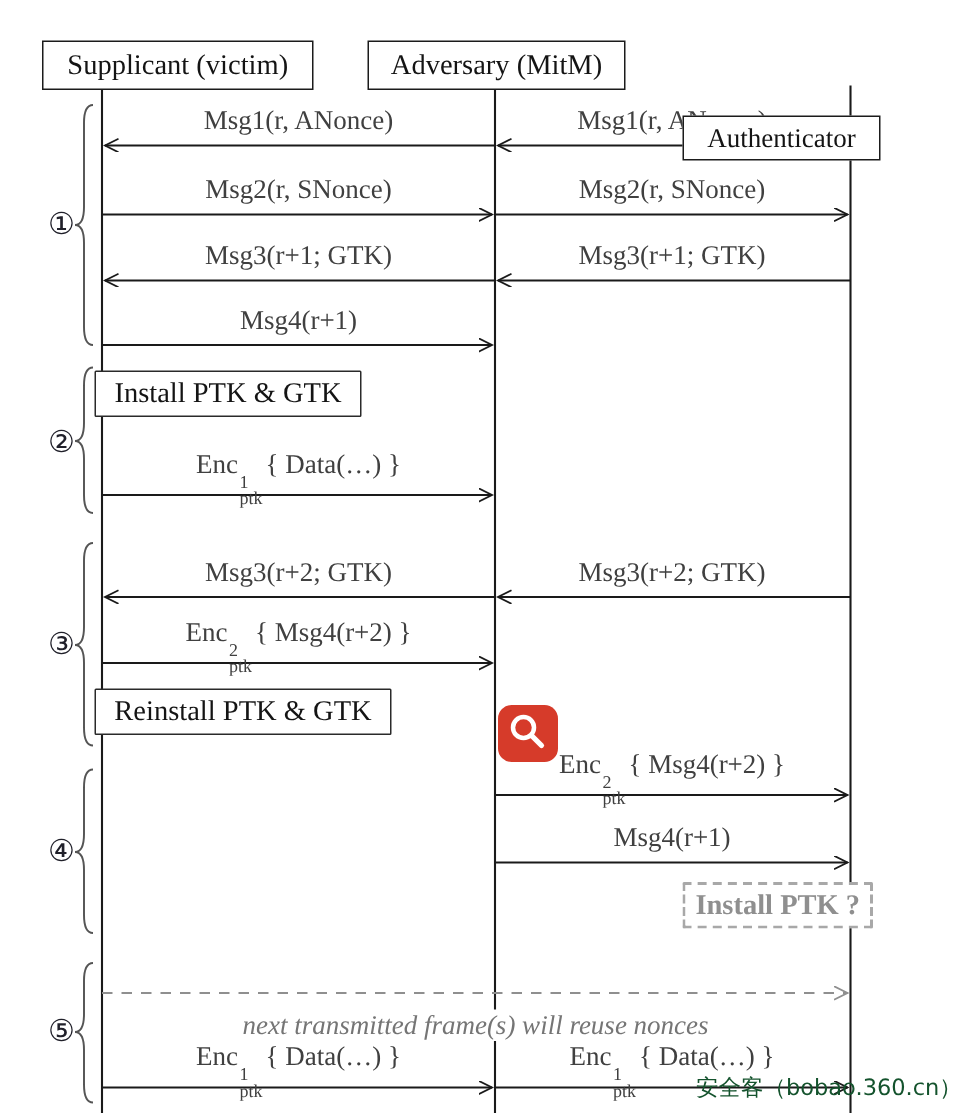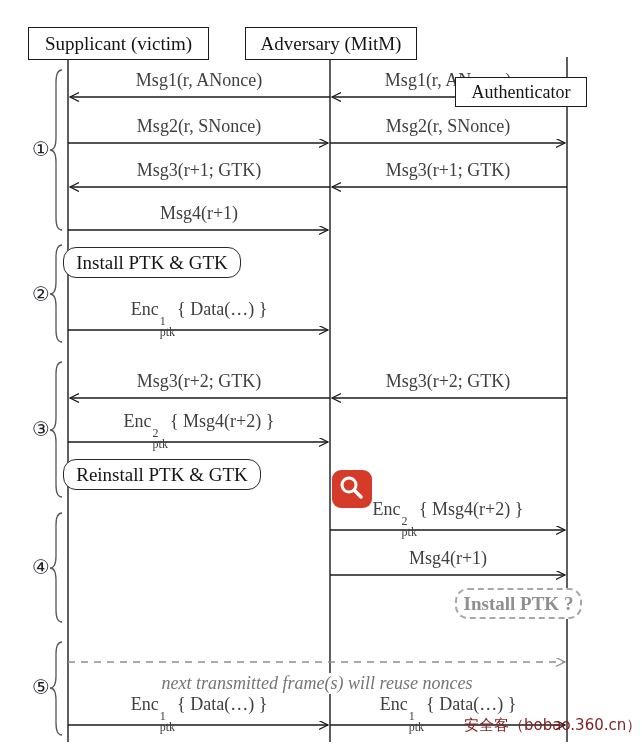--- a/index.html
+++ b/index.html
@@ -9,29 +9,29 @@
   .actor{position:absolute;border:1.5px solid #1b1b1b;background:#ffffff;z-index:3;
          display:flex;align-items:center;justify-content:center;
          font-size:19px;white-space:nowrap;}
   .stage{position:absolute;left:28px;width:26px;text-align:center;z-index:3;
          font-family:"DejaVu Sans", sans-serif;font-size:20px;color:#20202a;}
   .mlabel{position:absolute;transform:translateX(-50%);white-space:nowrap;z-index:2;
           font-size:18px;color:#404040;}
   .ss{display:inline-flex;flex-direction:column;align-items:flex-start;
       font-size:12px;line-height:11px;vertical-align:-10px;margin:0 2px 0 1px;}
   .actionbox{position:absolute;z-index:3;background:#ffffff;border:1.5px solid #2a2a2a;
-             border-radius:13px;display:flex;align-items:center;justify-content:center;
+             border-radius:1px;display:flex;align-items:center;justify-content:center;
              font-size:19px;white-space:nowrap;}
   .actionbox.dashed{border:2px dashed #a8a8a8;color:#8f8f8f;font-weight:bold;}
   .reuse-note{position:absolute;transform:translateX(-50%);z-index:2;background:#ffffff;
               padding:0 8px;font-style:italic;font-size:18px;color:#757575;white-space:nowrap;margin-top:24px;}
   .zoom-btn{position:absolute;left:332px;top:470px;width:40px;height:38px;z-index:4;
             background:#d63b2a;border-radius:9px;display:flex;align-items:center;justify-content:center;}
   .watermark{position:absolute;left:464px;top:716px;z-index:4;
-             font-family:"DejaVu Sans", sans-serif;font-size:15px;color:#7f1d1d;white-space:nowrap;}
+             font-family:"DejaVu Sans", sans-serif;font-size:15px;color:#14532d;white-space:nowrap;}
 </style>
 </head>
 <body>
 
 <div id="canvas">
 
   <svg class="layer" width="642" height="746">
     <defs>
       <marker id="ah" markerUnits="userSpaceOnUse" markerWidth="14" markerHeight="14" refX="9" refY="4.5" orient="auto">
         <path d="M0,0 L9,4.5 L0,9" fill="none" stroke="#1a1a1a" stroke-width="1.2"></path>

